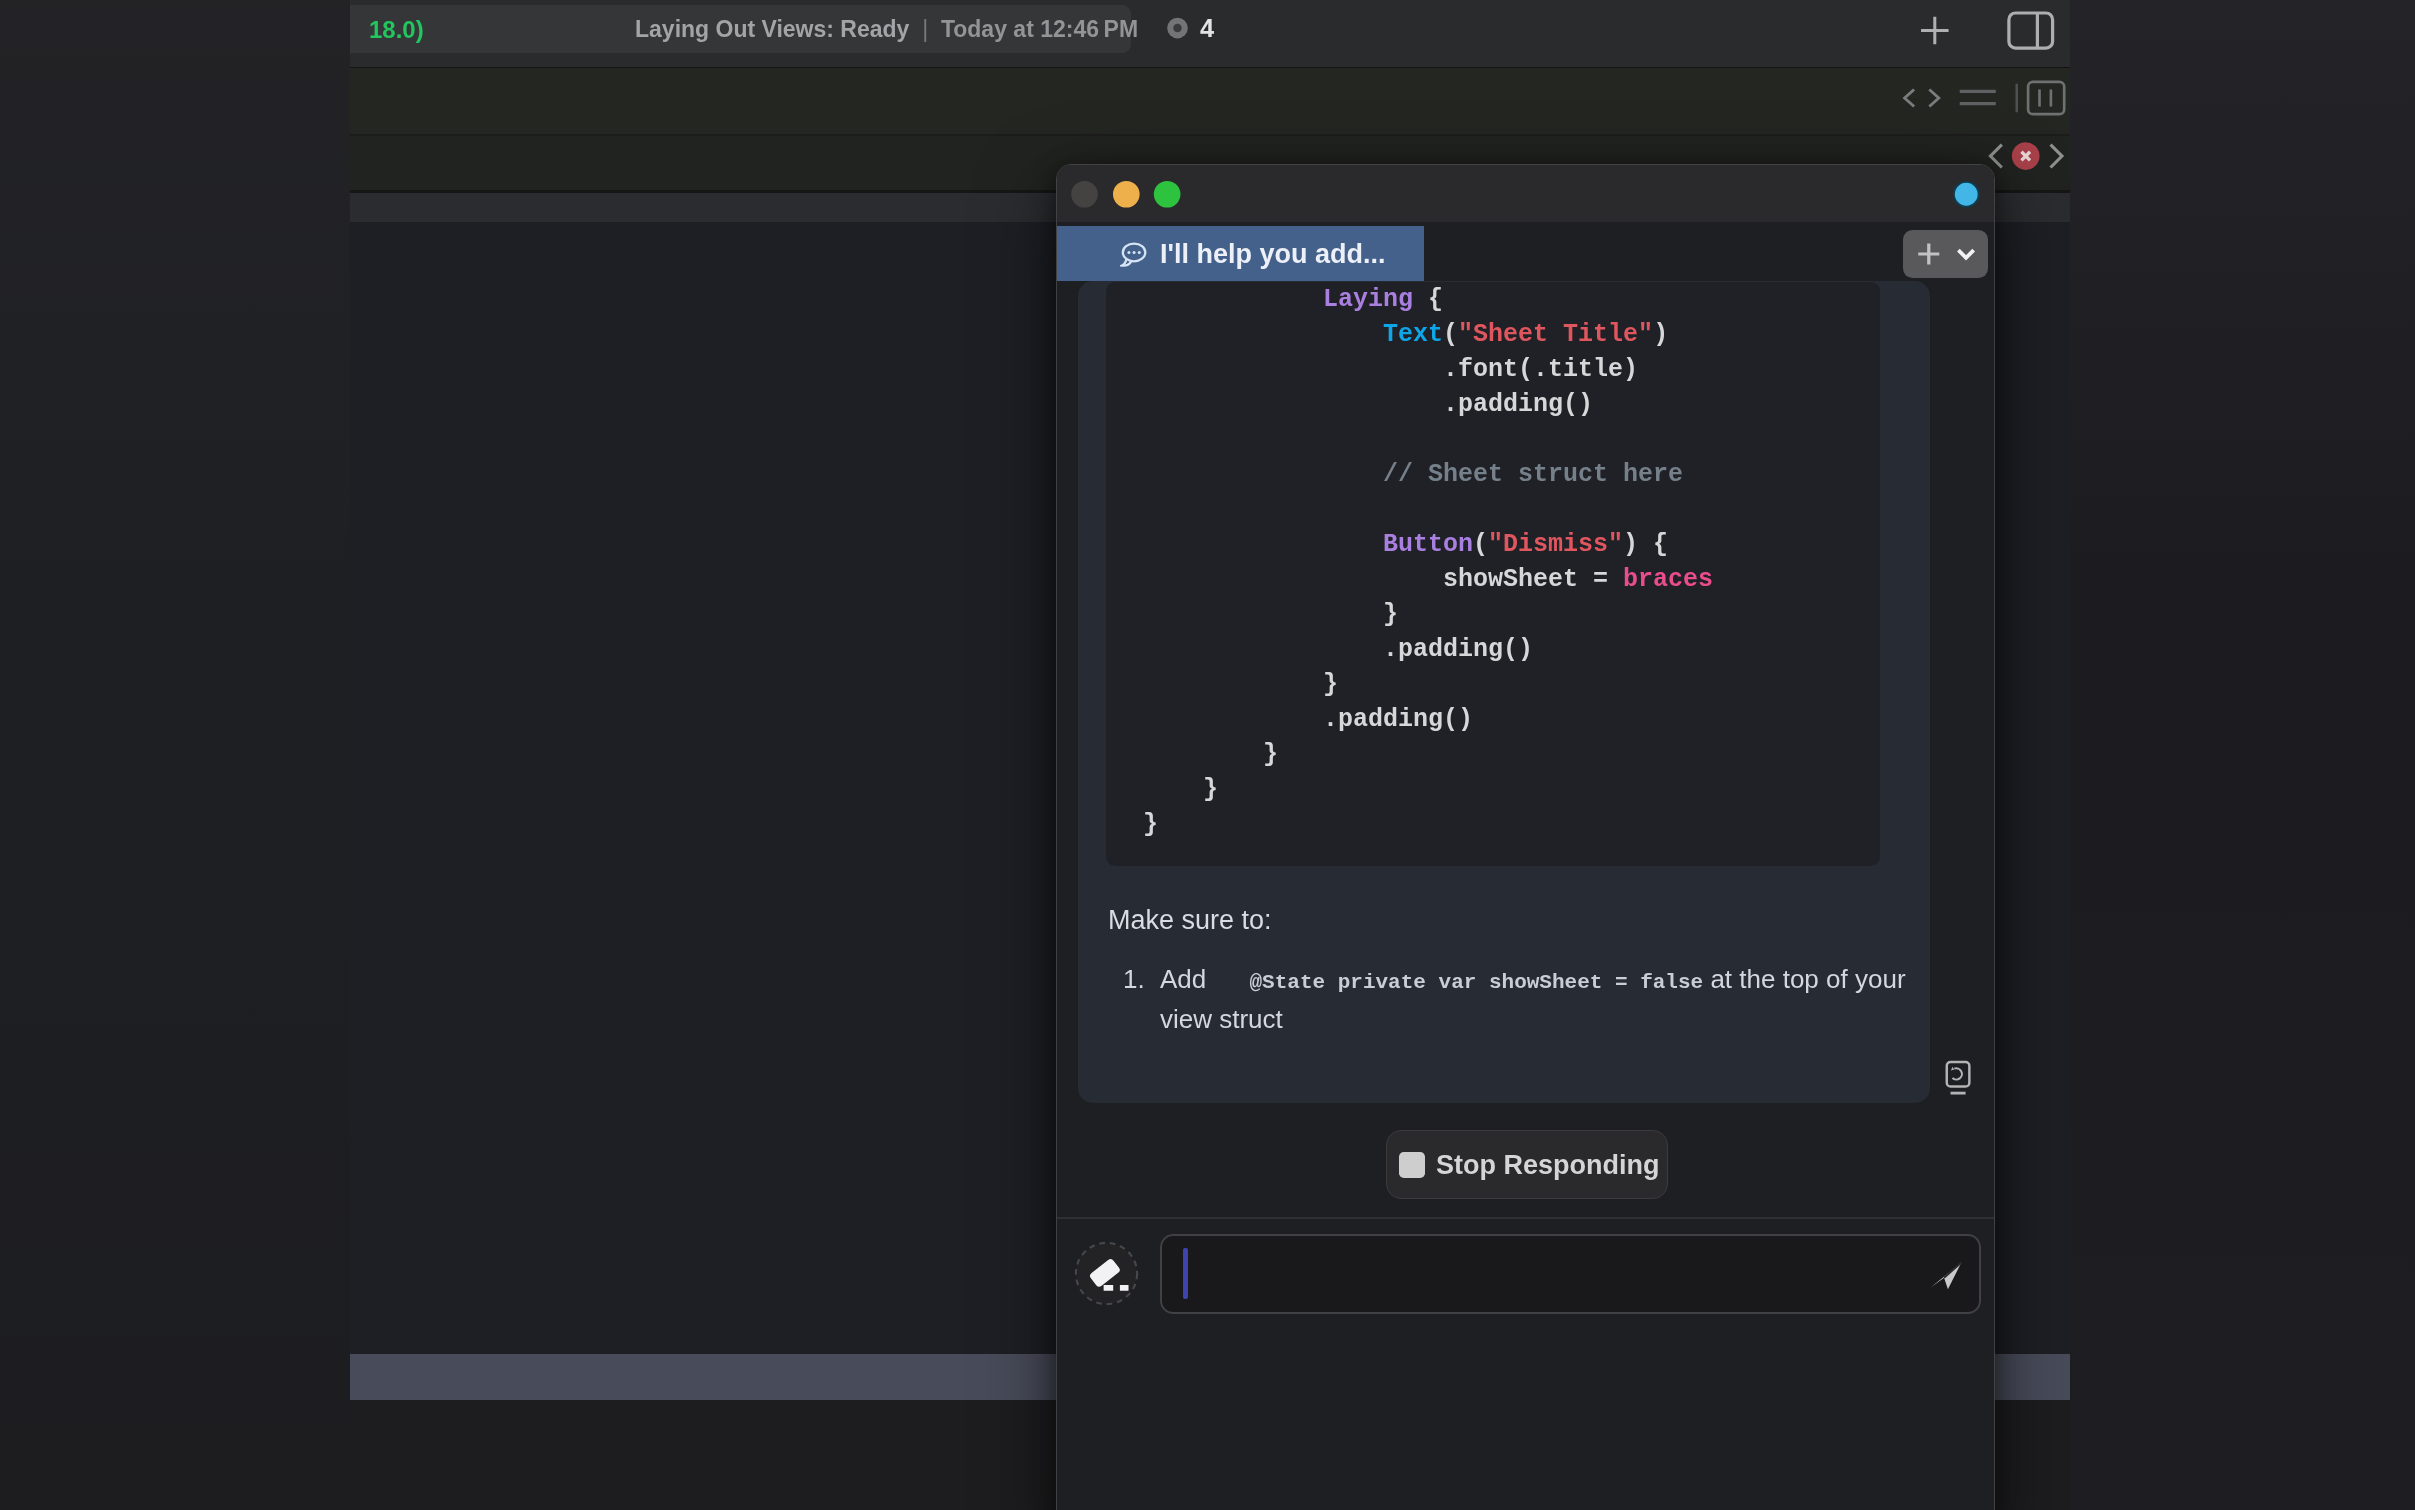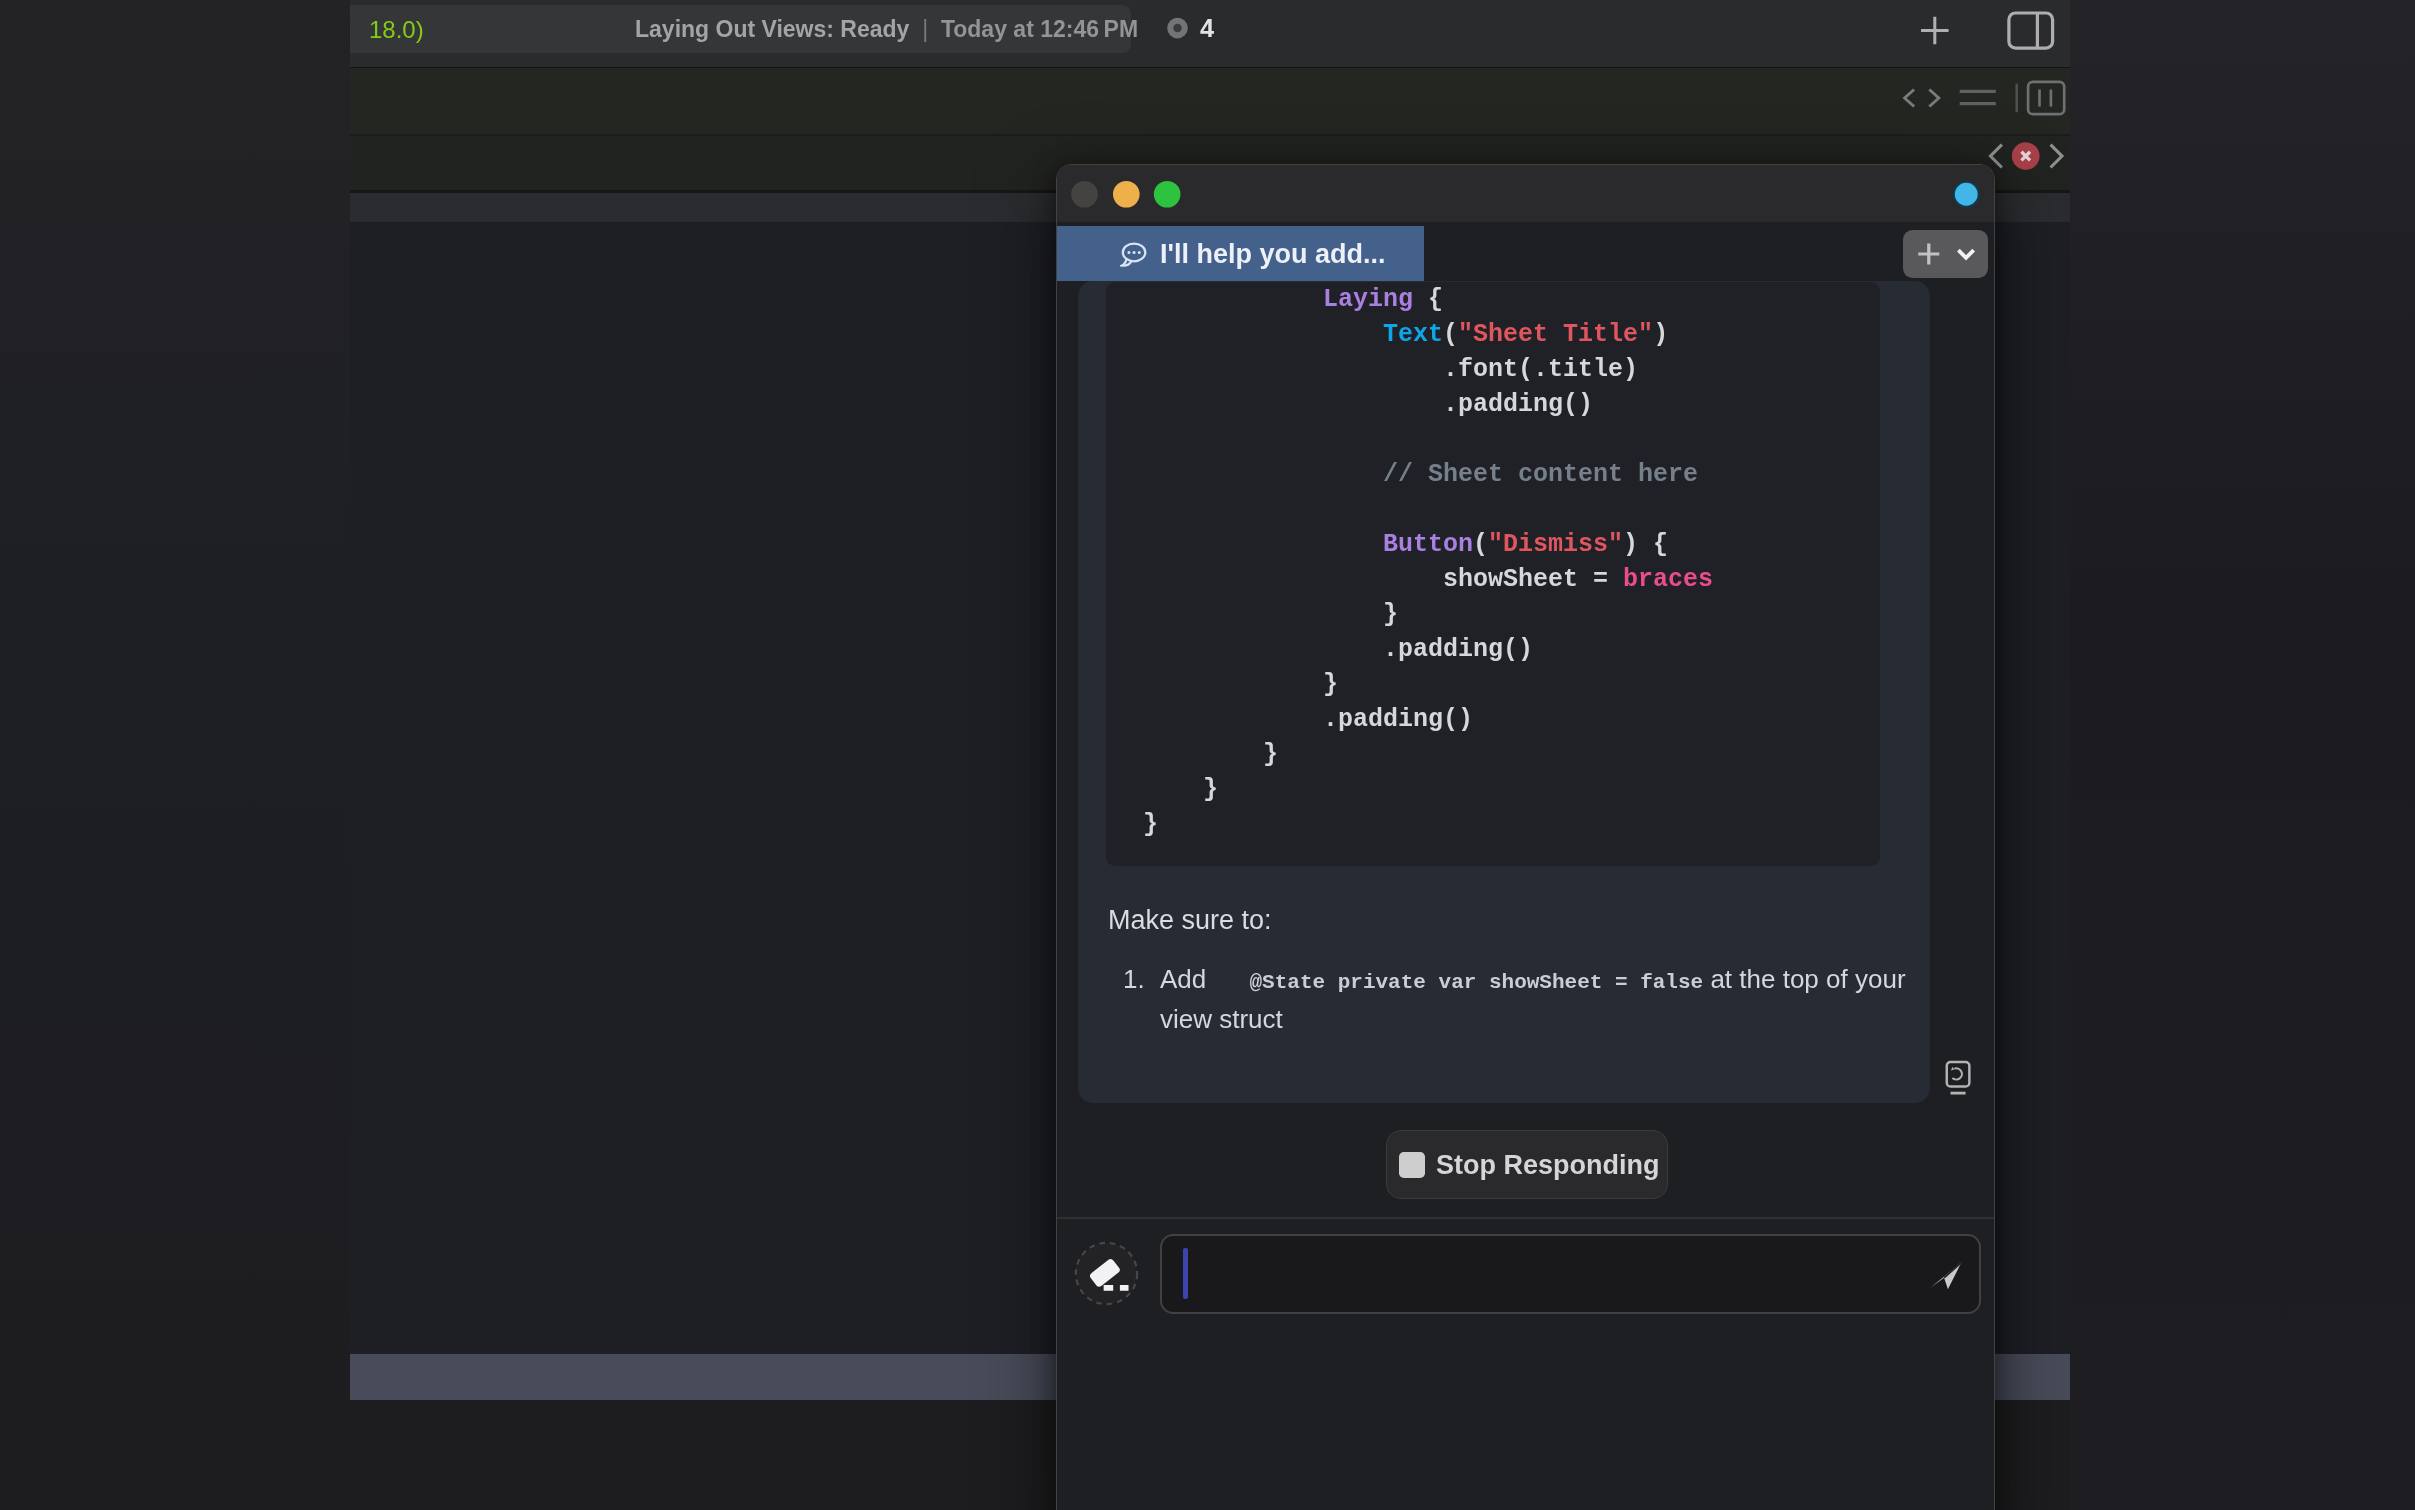--- a/index.html
+++ b/index.html
@@ -16,21 +16,21 @@
 <div class="abs" style="left:0;top:67px;width:2416px;height:1.9px;background:#141414;"></div>
 <div class="abs" style="left:0;top:68px;width:2416px;height:66px;background:#242622;"></div>
 <div class="abs" style="left:0;top:134px;width:2416px;height:1.9px;background:#1c1d1b;"></div>
 <div class="abs" style="left:0;top:136px;width:2416px;height:54px;background:#212320;"></div>
 <div class="abs" style="left:0;top:190px;width:2416px;height:2.9px;background:#161617;"></div>
 <div class="abs" style="left:0;top:193px;width:2416px;height:28.5px;background:#2b2c2f;"></div>
 <div class="abs" style="left:0;top:222px;width:2416px;height:1133px;background:#1e1f25;"></div>
 <div class="abs" style="left:0;top:1354px;width:2416px;height:46px;background:#484b59;"></div>
 <div class="abs" style="left:0;top:1400px;width:2416px;height:110px;background:#1d1d1f;"></div>
 
-<div class="abs" style="left:369px;top:16px;color:#84cc16;font-size:24px;font-weight:400;">18.0)</div>
+<div class="abs" style="left:369px;top:16px;color:#22c55e;font-size:24px;font-weight:700;">18.0)</div>
 <div class="abs" style="left:635px;top:16px;font-size:23px;color:#8d8e90;">
   <span style="color:#a3a4a6;font-weight:700;">Laying Out Views: Ready</span>
   <span style="color:#77787a;">&nbsp;|&nbsp;</span>
   <span style="color:#939496;font-weight:700;">Today at 12:46 PM</span>
 </div>
 
 <svg class="abs" style="left:1164px;top:14.3px;" width="57" height="30" viewBox="0 0 60 32">
   <circle cx="14" cy="15" r="11" fill="#737476"></circle>
   <circle cx="14" cy="15" r="4.5" fill="#3a3b3c"></circle>
   <text x="38" y="25" fill="#e3e3e5" font-size="27" font-weight="700" font-family="Liberation Sans">4</text>
@@ -91,21 +91,21 @@
   </svg>
 
   <div class="abs" style="left:21px;top:116px;width:852px;height:822px;background:#272b34;border-radius:15px;"></div>
 
   <div class="abs" style="left:49px;top:117px;width:774px;height:584px;background:#1f2127;border-radius:9.5px;overflow:hidden;">
     <pre class="code" style="margin:0;padding:0 0 0 37px;font-size:25px;line-height:35px;color:#d6d7d9;font-weight:700;"><span style="color:#a97fe0">            Laying</span> {
 <span style="color:#0ea5e9">                Text</span>(<span style="color:#e0565e">"Sheet Title"</span>)
                     .font(.title)
                     .padding()
 
-                <span style="color:#76808a">// Sheet content here</span>
+                <span style="color:#76808a">// Sheet struct here</span>
 
 <span style="color:#a97fe0">                Button</span>(<span style="color:#e0565e">"Dismiss"</span>) {
                     showSheet = <span style="color:#ea4d8c">braces</span>
                 }
                 .padding()
             }
             .padding()
         }
     }
 }</pre>

